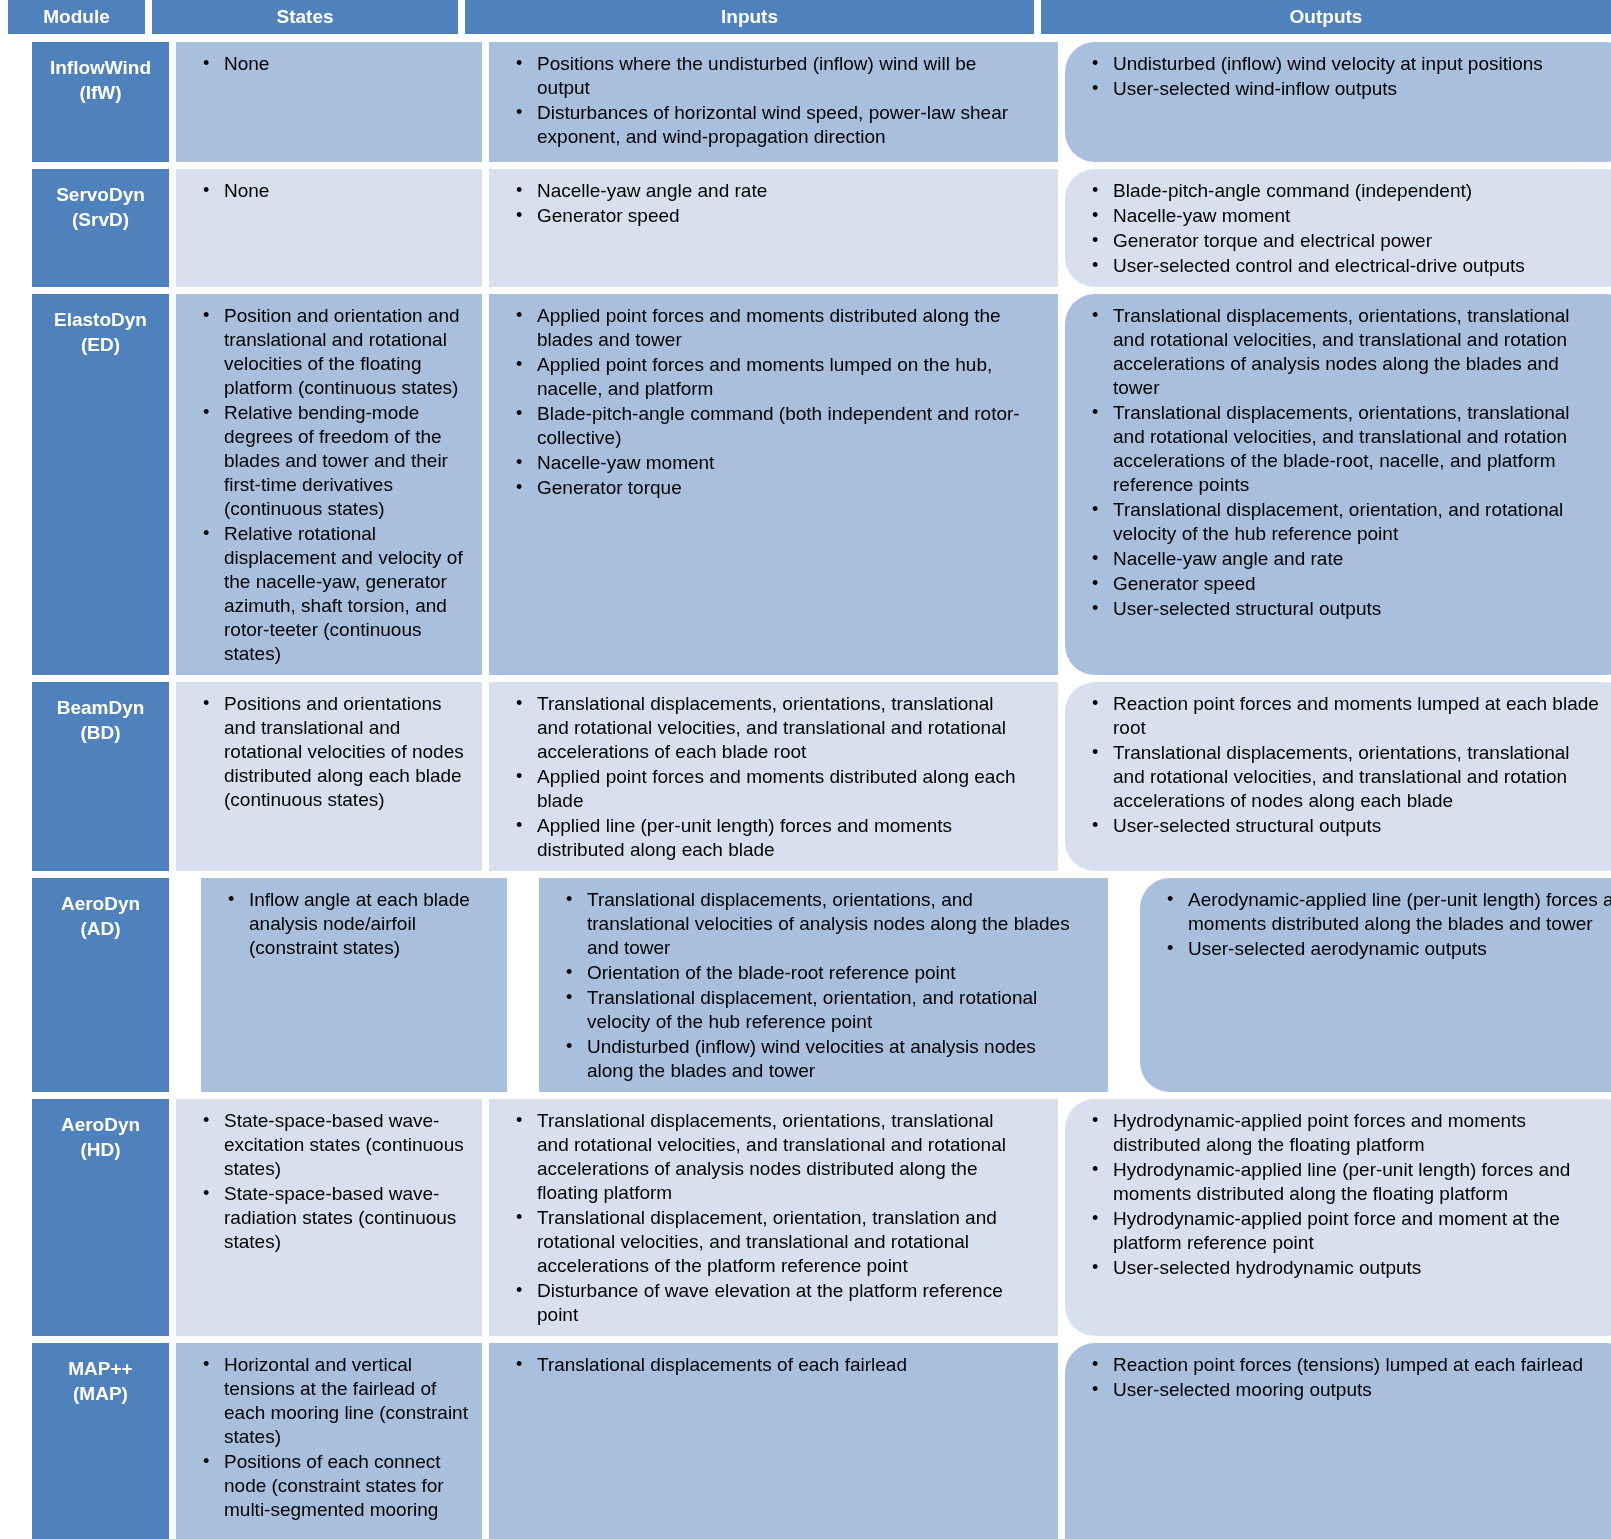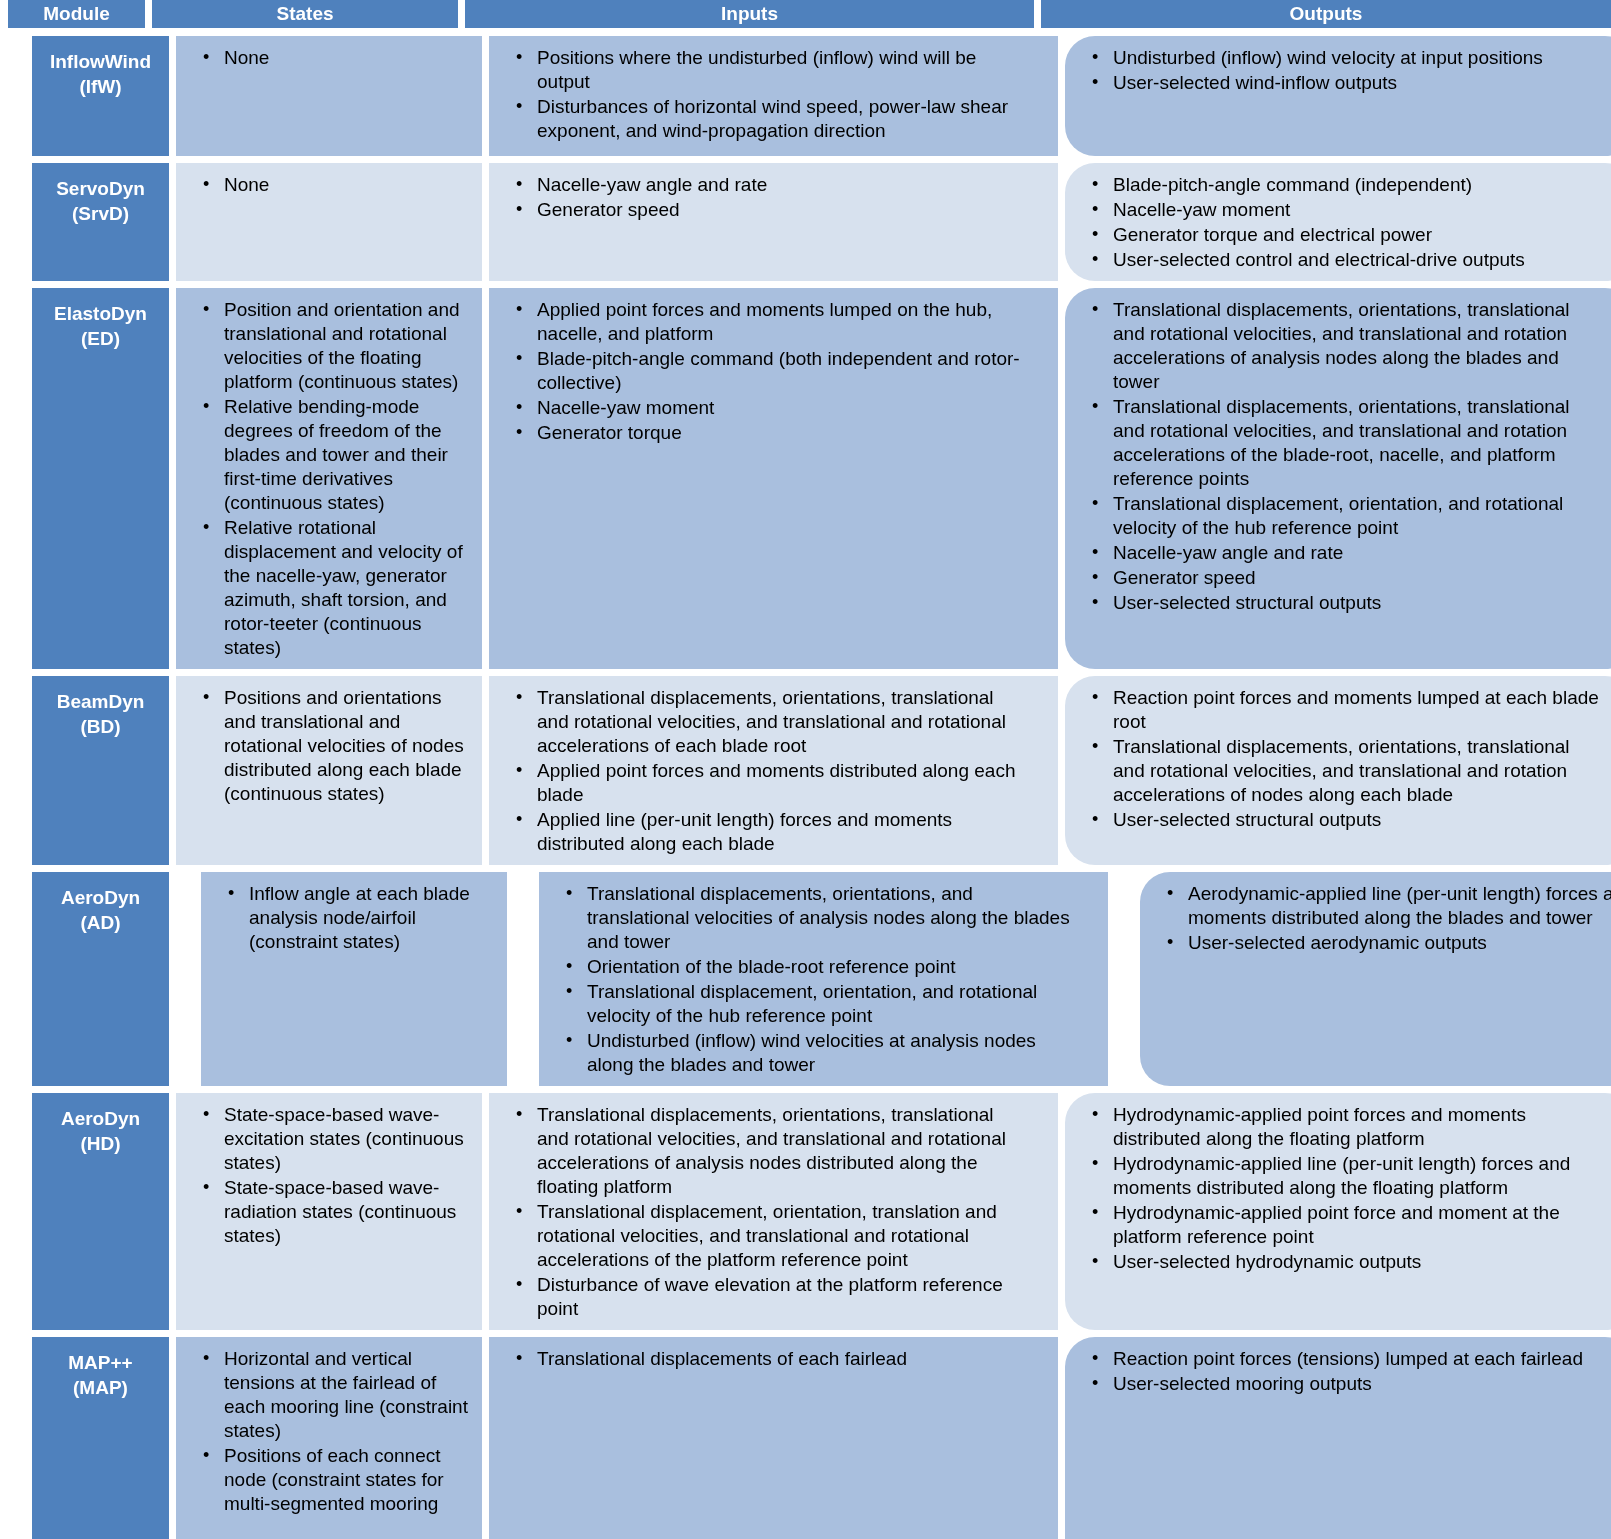--- a/index.html
+++ b/index.html
@@ -16,21 +16,21 @@
     background:var(--grid-white);
     font-family:"Liberation Sans", sans-serif;
     color:var(--text);
   }
   .table{padding-left:8px;padding-top:0;}
   .hdr-row,.body-row{
     display:grid;
     grid-template-columns:137px 306px 569px 570px;
     column-gap:7px;
   }
-  .hdr-row{height:28px;margin-bottom:8px;}
+  .hdr-row{height:34px;margin-bottom:8px;}
   .hdr-cell{
     background:var(--blue);color:#fff;font-weight:bold;font-size:19px;
     display:flex;align-items:center;justify-content:center;
   }
   .body-row{margin-bottom:7px;padding-left:24px;}
   .module-cell{
     background:var(--blue);color:#fff;font-weight:bold;font-size:19px;
     text-align:center;padding-top:13px;line-height:25px;
   }
   .cell{
@@ -125,20 +125,21 @@
     </div>
     <div class="cell states">
           <ul>
             <li>Position and orientation and translational and rotational velocities of the floating platform (continuous states)</li>
             <li>Relative bending-mode degrees of freedom of the blades and tower and their first-time derivatives (continuous states)</li>
             <li>Relative rotational displacement and velocity of the nacelle-yaw, generator azimuth, shaft torsion, and rotor-teeter (continuous states)</li>
           </ul>
         </div>
     <div class="cell inputs">
           <ul>
+            <li>Applied point forces and moments distributed along the blades and tower</li>
             <li>Applied point forces and moments lumped on the hub, nacelle, and platform</li>
             <li>Blade-pitch-angle command (both independent and rotor-collective)</li>
             <li>Nacelle-yaw moment</li>
             <li>Generator torque</li>
           </ul>
         </div>
     <div class="cell outputs">
           <ul>
             <li>Translational displacements, orientations, translational and rotational velocities, and translational and rotation accelerations of analysis nodes along the blades and tower</li>
             <li>Translational displacements, orientations, translational and rotational velocities, and translational and rotation accelerations of the blade-root, nacelle, and platform reference points</li>

